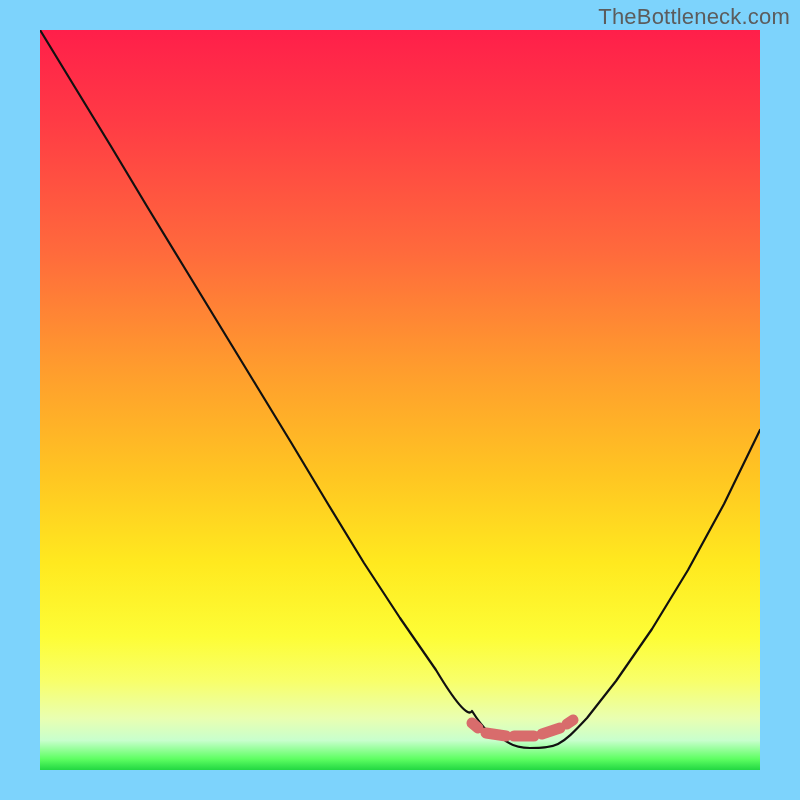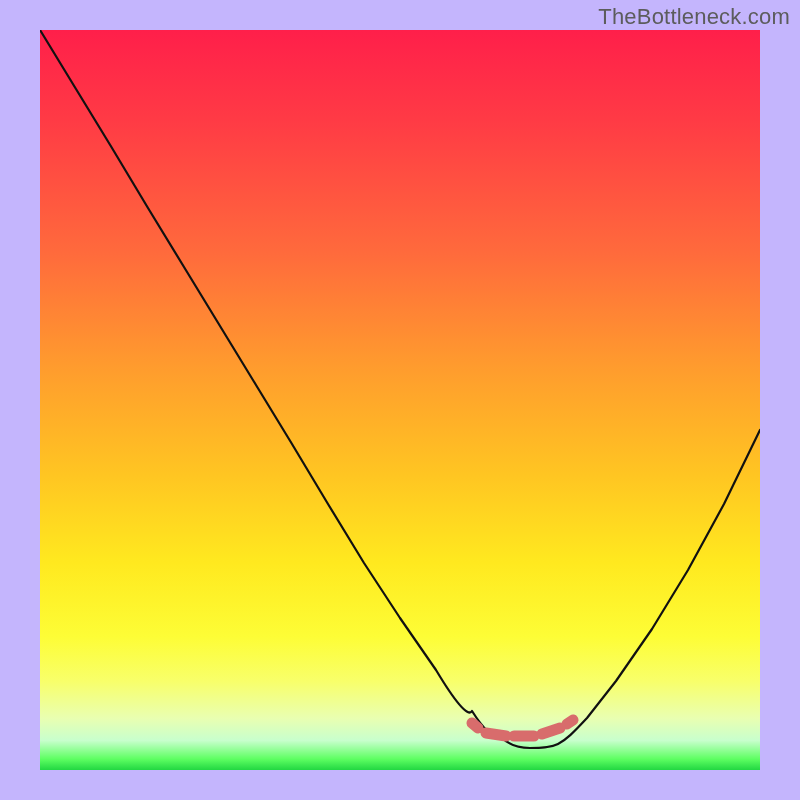--- a/index.html
+++ b/index.html
@@ -8,21 +8,21 @@
     width: 800px;
     height: 800px;
     background: #000;
     font-family: Arial, Helvetica, sans-serif;
     overflow: hidden;
   }
   .frame {
     position: relative;
     width: 800px;
     height: 800px;
-    background: #c4b5fd;
+    background: #7dd3fc;
   }
   .watermark {
     position: absolute;
     top: 4px;
     right: 10px;
     color: #5c5c5c;
     font-size: 22px;
     font-weight: 500;
     letter-spacing: 0.2px;
     z-index: 20;

